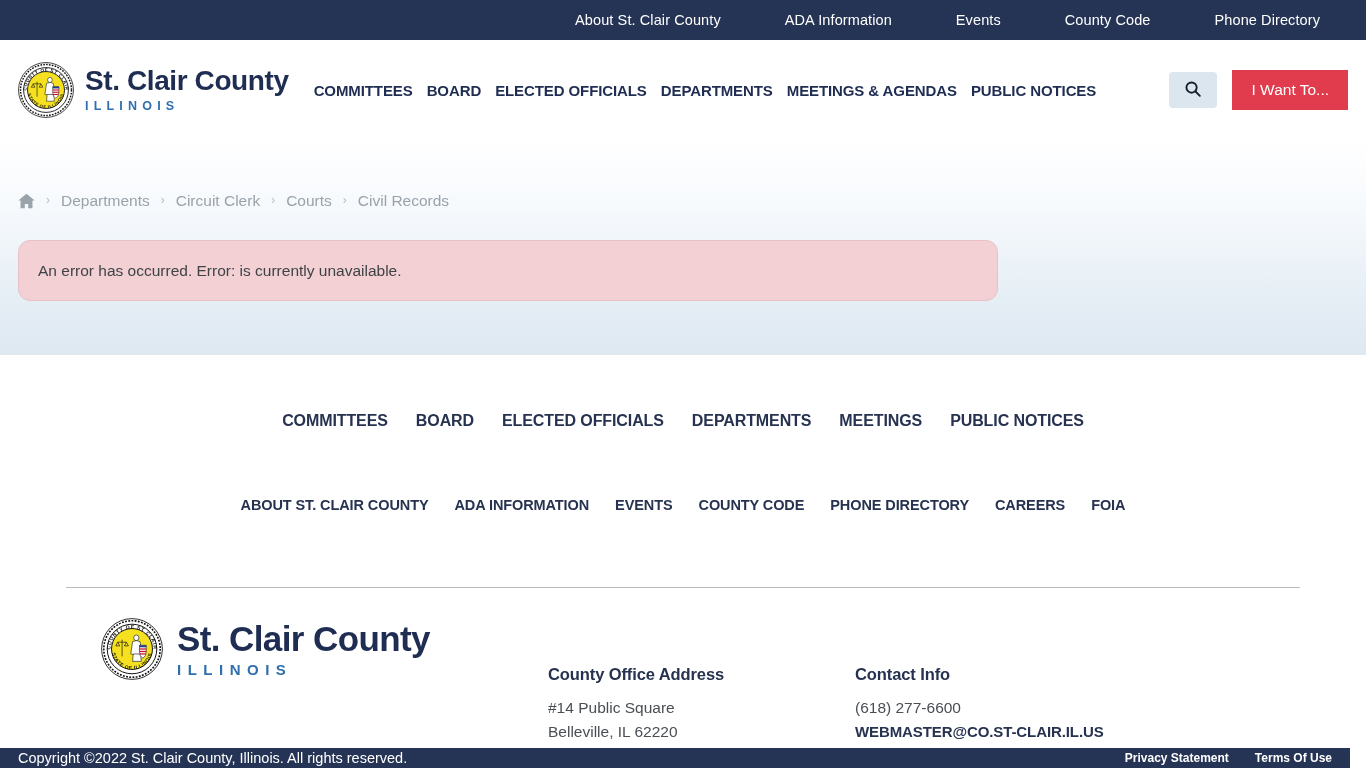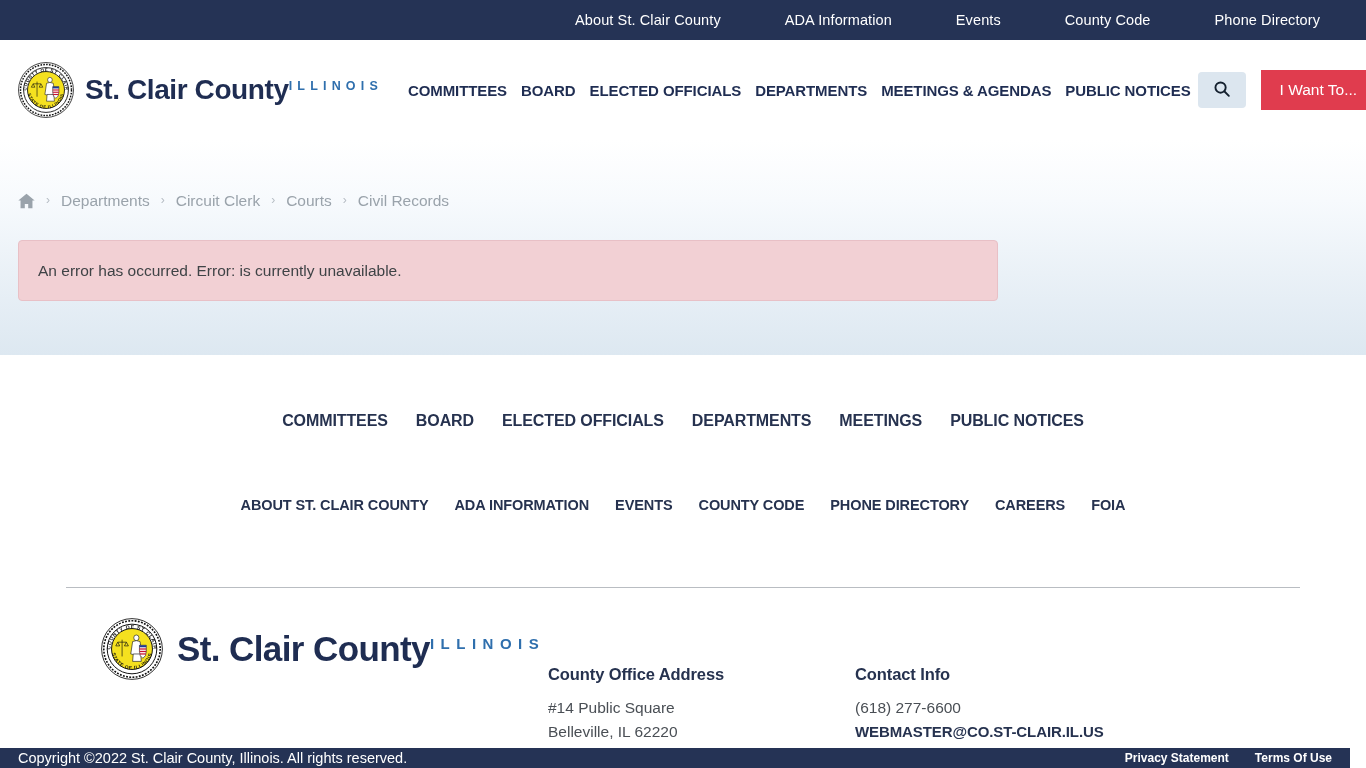--- a/index.html
+++ b/index.html
@@ -36,21 +36,21 @@
   
   .header {
     height:100px;
     background:#ffffff;
     display:flex;
     align-items:center;
     padding:0 18px 0 18px;
     position:relative;
   }
   .brand { display:flex; align-items:center; gap:11px; flex:0 0 auto; cursor:pointer; }
-  .brand-text { display:flex; flex-direction:row; justify-content:center; line-height:1; }
+  .brand-text { display:flex; flex-direction:column; justify-content:center; line-height:1; }
   .brand-name {
     font-size:28px;
     font-weight:bold;
     color:#1f2d52;
     letter-spacing:-.4px;
     line-height:1.02;
   }
   .brand-sub {
     font-size:12.5px;
     font-weight:bold;
@@ -129,21 +129,21 @@
     transform:translateY(-1px);
   }
   .home-icon { display:inline-flex; align-items:center; color:#9aa3ab; cursor:pointer; }
 
   .alert {
     margin-top:30px;
     width:980px;
     min-height:61px;
     background:#f2d0d4;
     border:1px solid #e8c0c6;
-    border-radius:4px;
+    border-radius:12px;
     display:flex;
     align-items:center;
     padding:0 19px;
   }
   .alert-text { font-size:15.5px; color:#3f4346; }
 
   
   .footer-nav-wrap {
     background:#ffffff;
     padding-top:57px;

